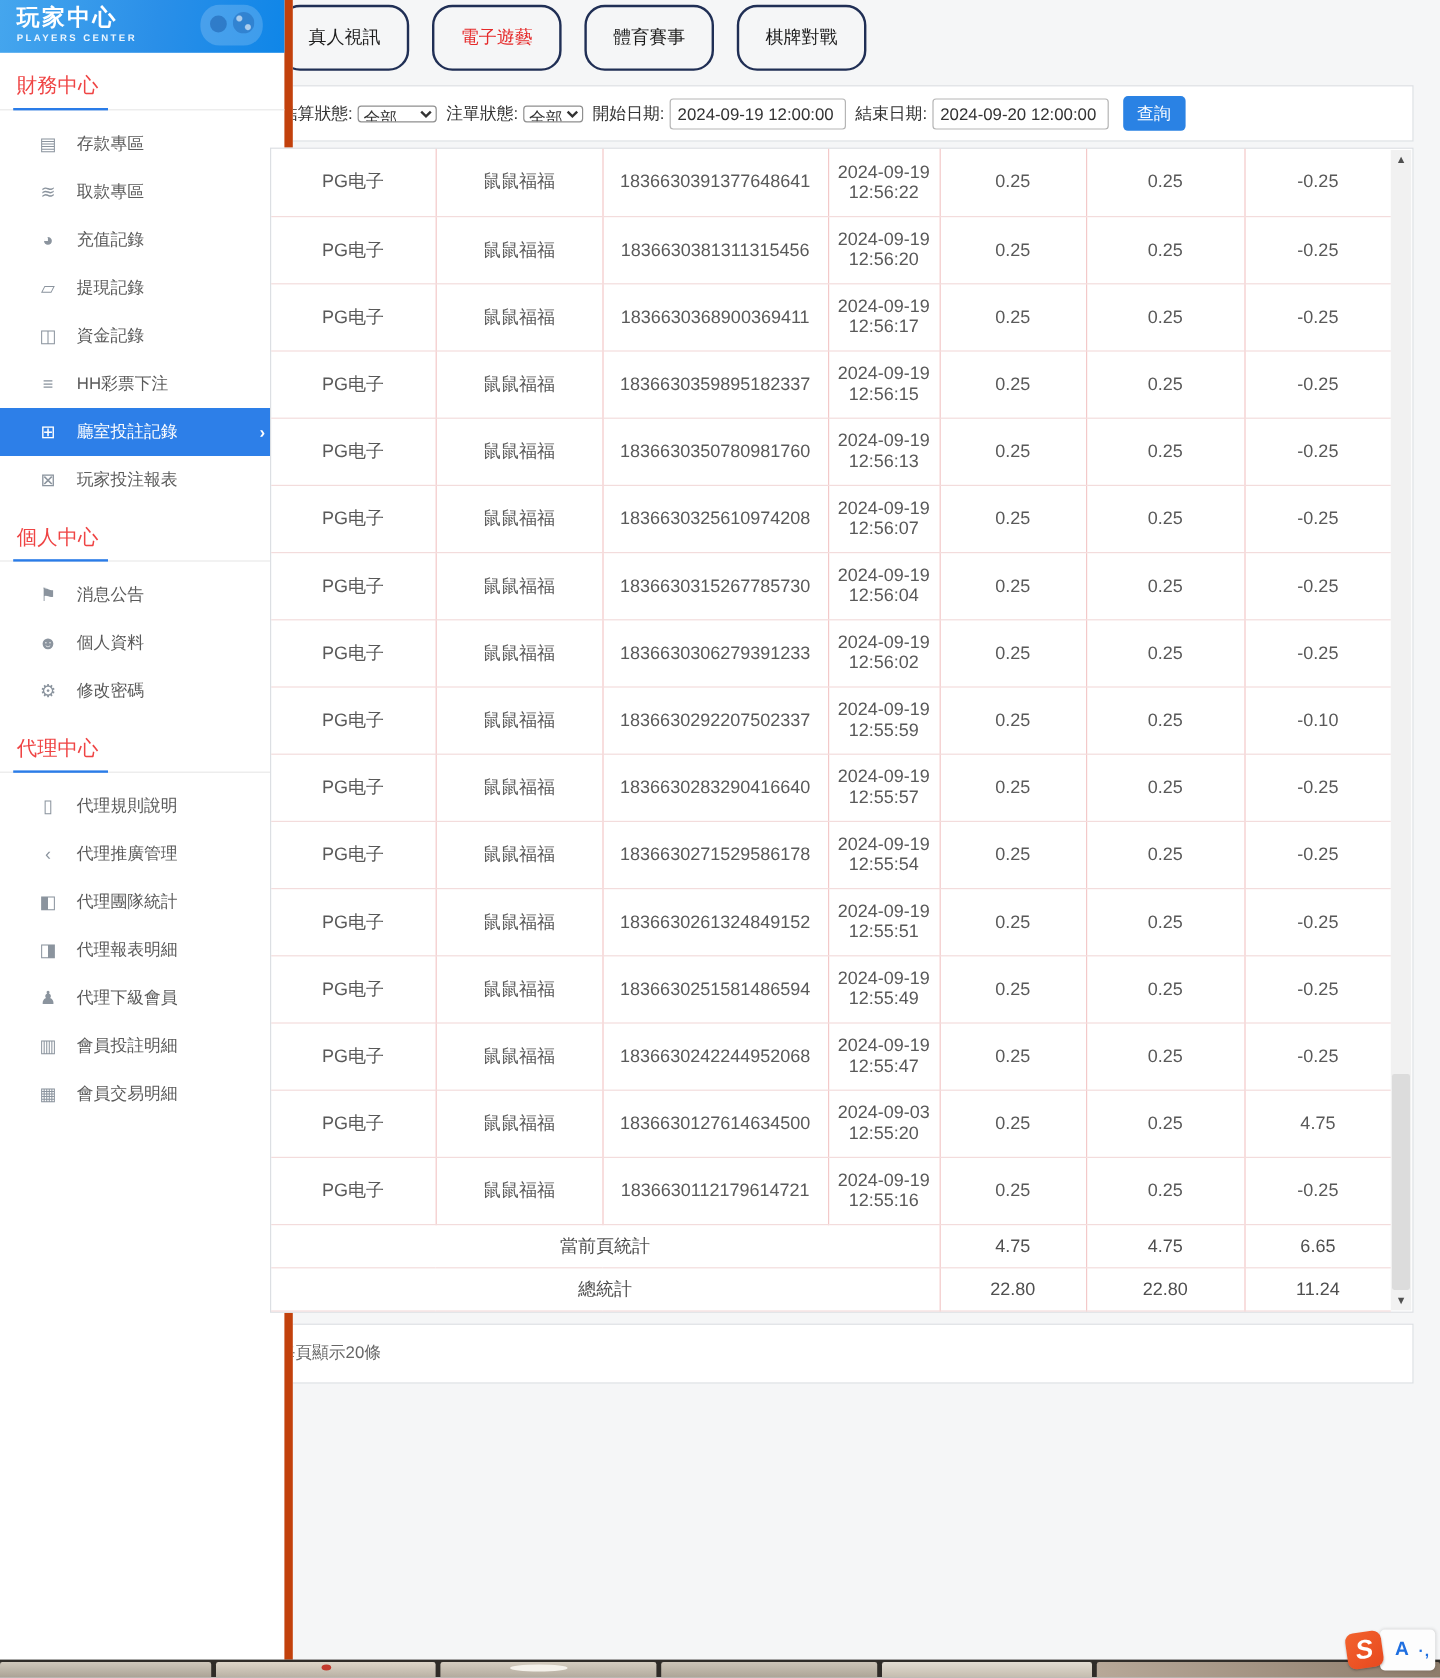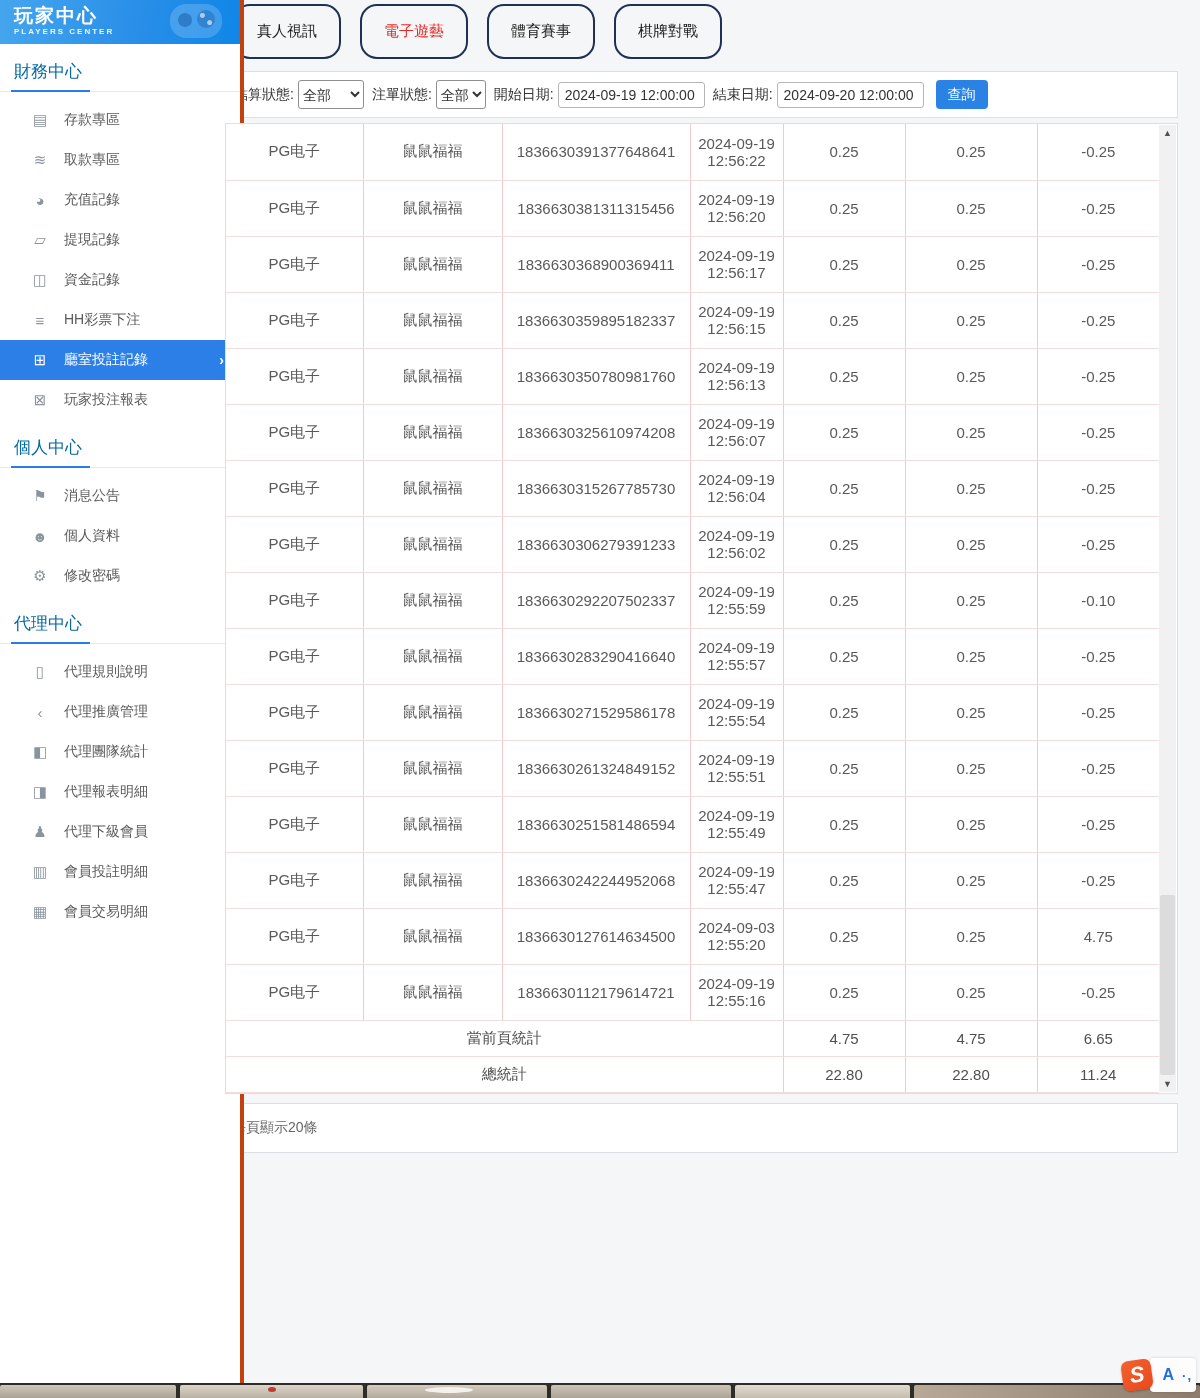--- a/index.html
+++ b/index.html
@@ -5,37 +5,37 @@
   html,body{margin:0;padding:0;}
   body{
     width:1200px;height:1398px;position:relative;overflow:hidden;
     background:#f5f6f7;
     font-family:"Liberation Sans","DejaVu Sans",sans-serif;
     color:#333;
   }
   
   .sidebar{
     position:absolute;left:0;top:0;width:244px;height:1383px;
-    background:#ffffff;border-right:4px solid #c2410c;box-sizing:border-box;
+    background:#ffffff;border-right:7px solid #c2410c;box-sizing:border-box;
   }
   .logo{
     height:44px;background:linear-gradient(100deg,#45a6ee 0%,#2a8fe8 55%,#0f86e8 100%);
     position:relative;padding:5px 0 0 14px;box-sizing:border-box;overflow:hidden;
   }
   .logo-title{color:#fff;font-size:19px;font-weight:bold;letter-spacing:2px;line-height:22px;}
   .logo-sub{color:#eaf5ff;font-size:8px;letter-spacing:2px;font-weight:bold;}
   .gamepad{position:absolute;right:18px;top:4px;width:52px;height:34px;border-radius:16px;
     background:rgba(255,255,255,0.18);}
   .gamepad:before{content:"";position:absolute;left:8px;top:9px;width:14px;height:14px;
     background:rgba(20,80,160,0.45);border-radius:50%;}
   .gamepad:after{content:"";position:absolute;right:7px;top:6px;width:18px;height:18px;
     background:radial-gradient(circle at 30% 30%, rgba(255,255,255,.6) 2px, transparent 3px),
                radial-gradient(circle at 70% 70%, rgba(255,255,255,.6) 2px, transparent 3px),
                rgba(20,80,160,0.35);border-radius:50%;}
-  .section-title{color:#0369a1;font-size:17px;padding:16px 0 8px 14px;}
+  .section-title{color:#ef4444;font-size:17px;padding:16px 0 8px 14px;}
   .section-line{height:1px;background:#e9e9e9;position:relative;margin-bottom:8px;}
   .section-line i{position:absolute;left:11px;top:-1px;width:79px;height:2px;background:#2a7ce8;display:block;}
   .side-item{height:40px;display:flex;align-items:center;cursor:pointer;position:relative;}
   .side-item .ic{width:20px;text-align:center;margin-left:30px;color:#8b949e;font-size:15px;}
   .side-item .lb{margin-left:14px;font-size:14px;color:#5a5a5a;}
   .side-item.active{background:#2d7fe8;}
   .side-item.active .ic,.side-item.active .lb{color:#fff;}
   .side-item.active .chev{position:absolute;right:16px;color:#fff;font-size:14px;font-weight:bold;}
   
   .main{margin-left:213px;padding:0 22px 0 12px;}
@@ -43,21 +43,21 @@
   .tab{
     border:2px solid #202f55;border-radius:17px;background:transparent;
     font-size:15px;color:#1d1d1d;padding:16px 22px;cursor:pointer;
     font-family:inherit;
   }
   .tab.active{color:#e52a2a;}
   .panel{background:#fff;border:1px solid #dcdfe3;box-sizing:border-box;}
   .filter-panel{margin-top:6px;height:47px;display:flex;align-items:center;padding-left:8px;}
   .filter-panel label{font-size:14px;color:#333;margin-right:4px;text-align:right;}
   .filter-panel select{
-    font-size:14px;color:#333;height:29px;border:1px solid #8f8f8f;border-radius:3px;
+    font-size:14px;color:#333;height:14px;border:1px solid #8f8f8f;border-radius:3px;
     margin-right:8px;background:#fff;font-family:inherit;
   }
   .sel-settle{width:66px;}
   .sel-order{width:50px;}
   .filter-panel input[type=text]{
     height:24px;border:1px solid #b5b5b5;border-radius:3px;font-size:14px;color:#333;
     padding:0 6px;width:133px;margin-right:8px;font-family:inherit;
   }
   .search-btn{
     background:#2a82e4;color:#fff;border:none;border-radius:4px;height:29px;width:52px;

